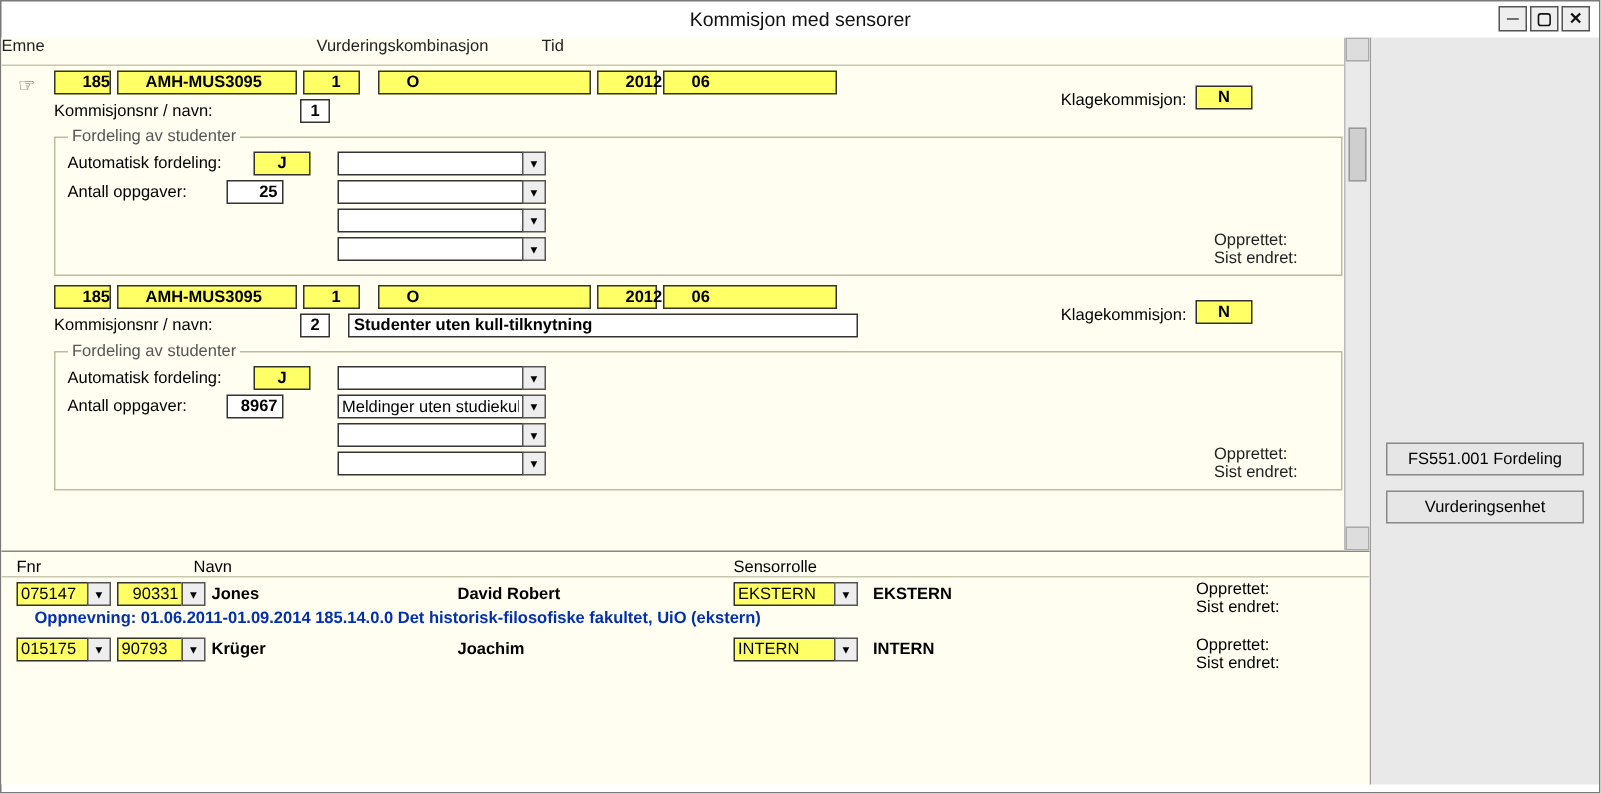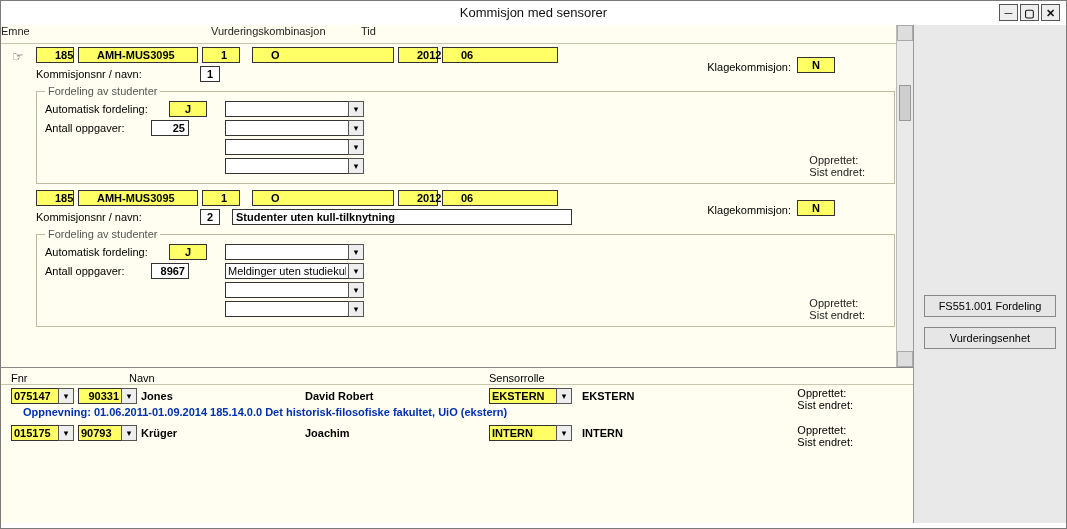--- a/index.html
+++ b/index.html
@@ -37,21 +37,21 @@
   .meta div{white-space:nowrap}
   .klage{position:absolute;right:60px;top:10px;display:flex;align-items:flex-end;gap:6px}
   
   .lower{height:155px;background:#fffef1;overflow:hidden;position:relative}
   .lower .colhdr2{display:flex;height:16px;border-bottom:1px solid #c8c8b0;padding-left:10px;align-items:flex-end}
   .colhdr2 .h-fnr{width:118px}
   .colhdr2 .h-navn{width:360px}
   .colhdr2 .h-rolle{width:200px}
   .srow{display:flex;align-items:center;padding:3px 10px 0 10px;gap:4px;position:relative}
   .yl-sel{display:inline-flex;align-items:center}
-  .yl-sel input{height:16px;border:1px solid #333;background:#ffff66;font-weight:bold;box-sizing:border-box;font-size:11px;padding:0 2px}
+  .yl-sel input{height:16px;border:1px solid #333;background:#ffff66;font-weight:normal;box-sizing:border-box;font-size:11px;padding:0 2px}
   .sname{font-weight:bold;display:inline-block}
   .appoint{color:#0030b0;font-weight:bold;font-size:11px;padding:2px 0 4px 22px}
   .smeta{position:absolute;right:60px;top:2px;font-size:11px}
   .smeta div{white-space:nowrap}
 </style>
 </head>
 <body>
 
 <div class="win">
   <div class="titlebar">

